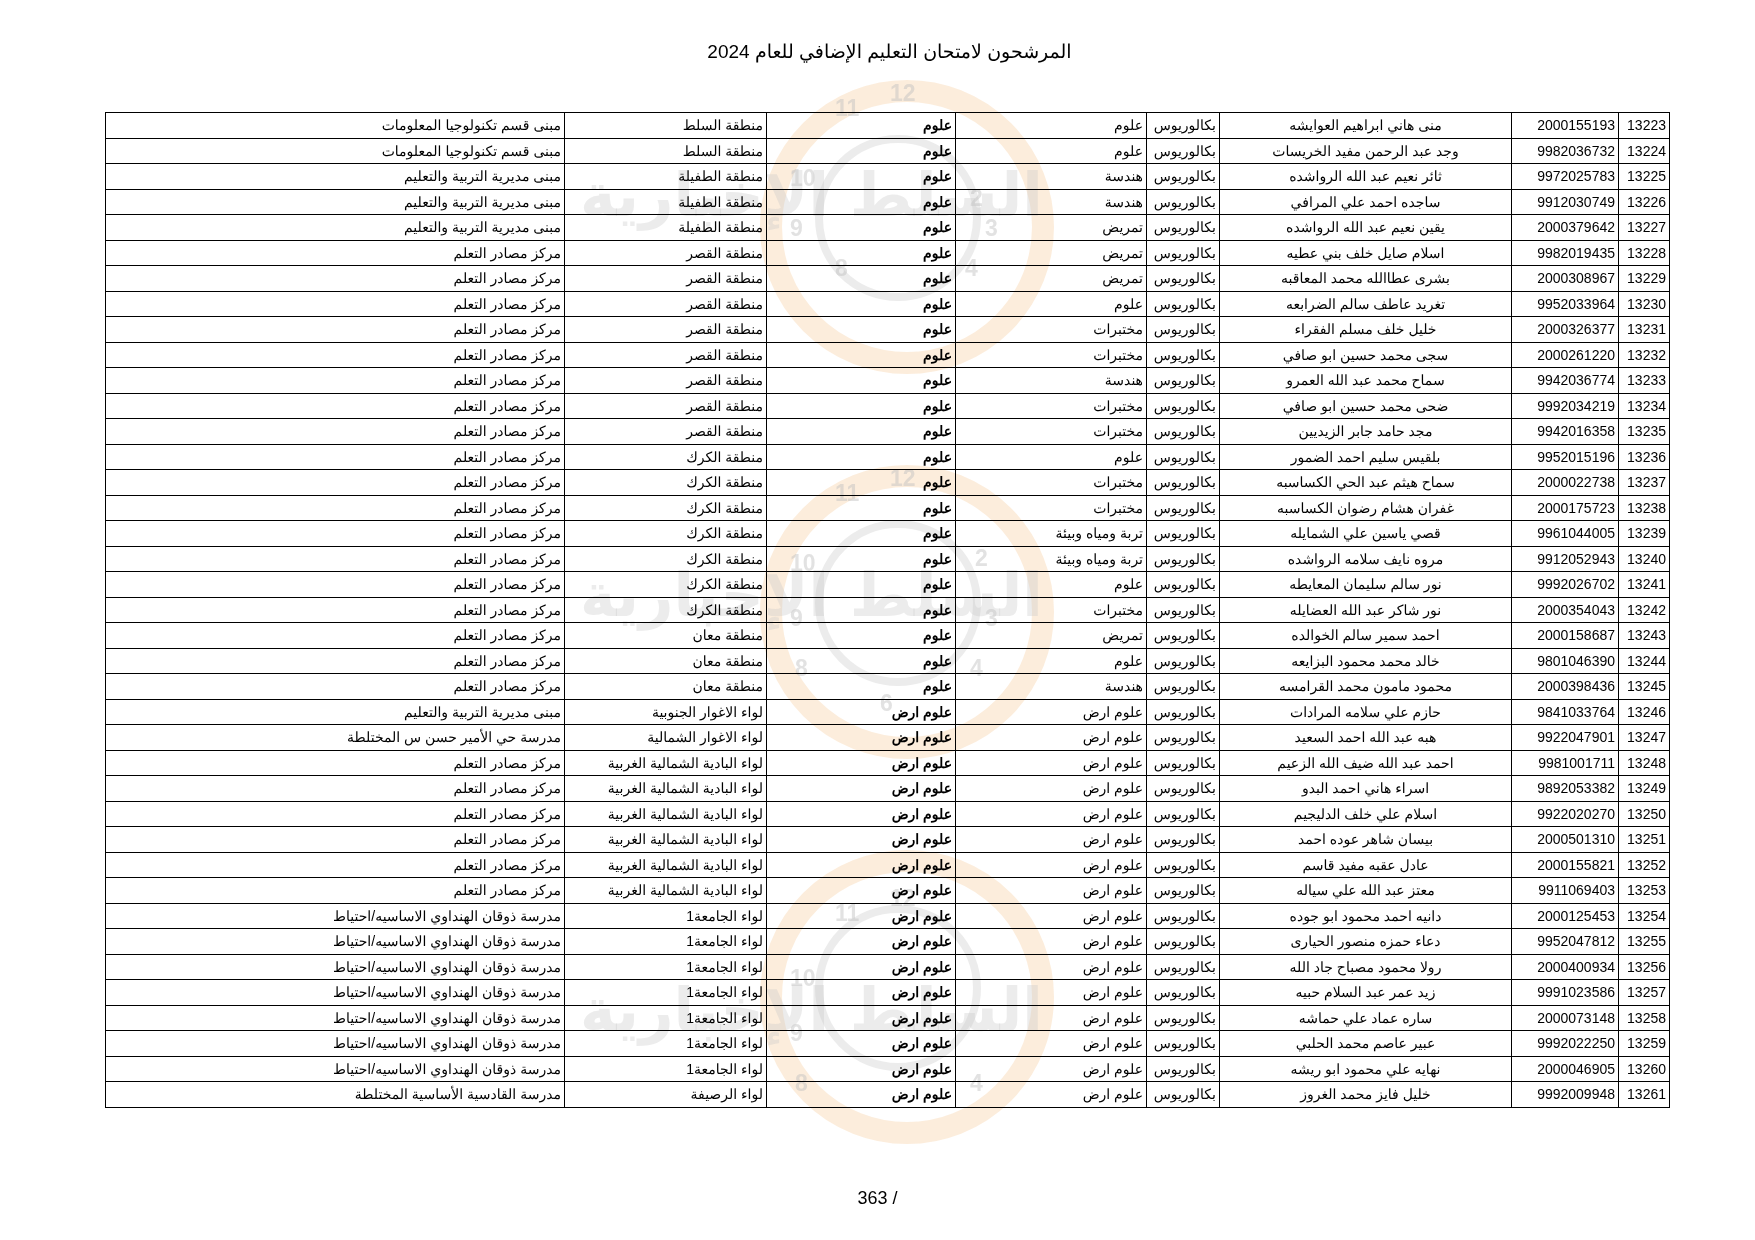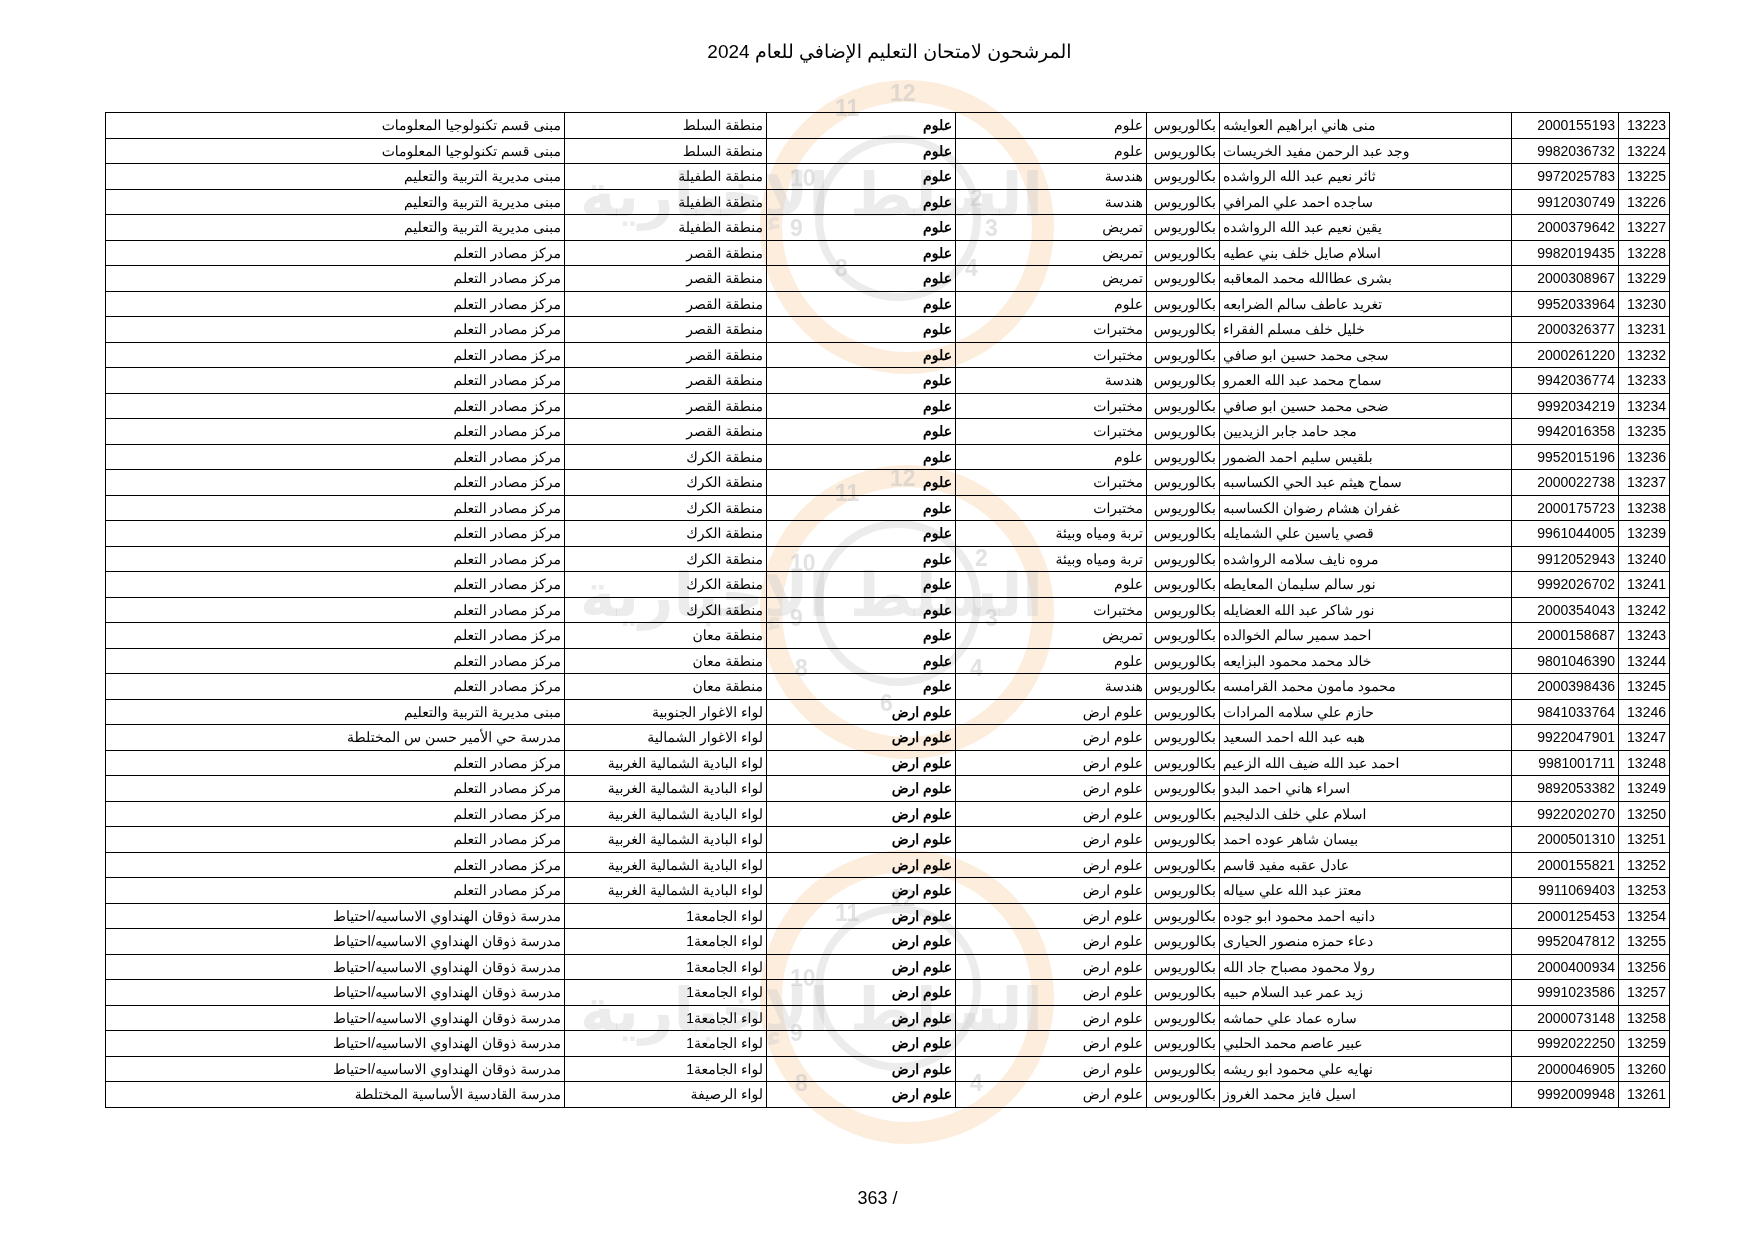--- a/index.html
+++ b/index.html
@@ -7,21 +7,21 @@
   .page-title { position:absolute; top:40px; left:12px; width:1755px; text-align:center; font-family:"Liberation Sans", sans-serif; font-size:19px; color:#000; direction:rtl; }
   .watermark { position:absolute; pointer-events:none; }
   .wm-ring { position:absolute; border-radius:50%; border:22px solid rgba(245,190,130,0.28); width:250px; height:250px; }
   .wm-clock { position:absolute; border-radius:50%; border:8px solid rgba(200,200,200,0.35); width:150px; height:150px; }
   .wm-text { position:absolute; font-family:"DejaVu Sans", sans-serif; font-weight:bold; color:rgba(200,200,200,0.35); direction:rtl; white-space:nowrap; }
   .wm-num { position:absolute; font-family:"Liberation Sans", sans-serif; font-size:23px; font-weight:bold; color:rgba(190,190,190,0.45); }
   table.roster { position:absolute; top:112px; left:105px; width:1565px; border-collapse:collapse; direction:rtl; table-layout:fixed; }
   table.roster td { border:1px solid #000; height:24.5px; padding:0 3px; font-family:"Liberation Sans", sans-serif; font-size:14px; color:#000; white-space:nowrap; overflow:hidden; vertical-align:middle; }
   td.c-seq { width:44px; font-family:"Liberation Sans", sans-serif; font-size:15px; }
   td.c-id { width:100px; text-align:right; font-size:15px; }
-  td.c-name { width:285px; text-align:left; }
+  td.c-name { width:285px; text-align:center; }
   td.c-degree { width:66px; text-align:right; }
   td.c-major { width:184px; text-align:right; }
   td.c-field { width:182px; text-align:right; font-weight:bold; }
   td.c-region { width:195px; text-align:right;margin-top:28px; }
   td.c-center { text-align:right; }
   td.c-field span { display:inline-block; width:80px; text-align:right; }
   .page-number { position:absolute; top:1188px; left:0; width:1755px; text-align:center; font-family:"Liberation Sans", sans-serif; font-size:18px; color:#000; }
 </style>
 </head>
 <body>
@@ -441,21 +441,21 @@
         <td class="c-name">نهايه علي محمود ابو ريشه</td>
         <td class="c-degree">بكالوريوس</td>
         <td class="c-major">علوم ارض</td>
         <td class="c-field"><span>علوم ارض</span></td>
         <td class="c-region">لواء الجامعة1</td>
         <td class="c-center">مدرسة ذوقان الهنداوي الاساسيه/احتياط</td>
       </tr>
       <tr>
         <td class="c-seq">13261</td>
         <td class="c-id">9992009948</td>
-        <td class="c-name">اسيل فايز محمد الغروز</td>
+        <td class="c-name">خليل فايز محمد الغروز</td>
         <td class="c-degree">بكالوريوس</td>
         <td class="c-major">علوم ارض</td>
         <td class="c-field"><span>علوم ارض</span></td>
         <td class="c-region">لواء الرصيفة</td>
         <td class="c-center">مدرسة القادسية الأساسية المختلطة</td>
       </tr>
     </tbody>
 </table>
 
 <div class="page-number">363 /</div>

